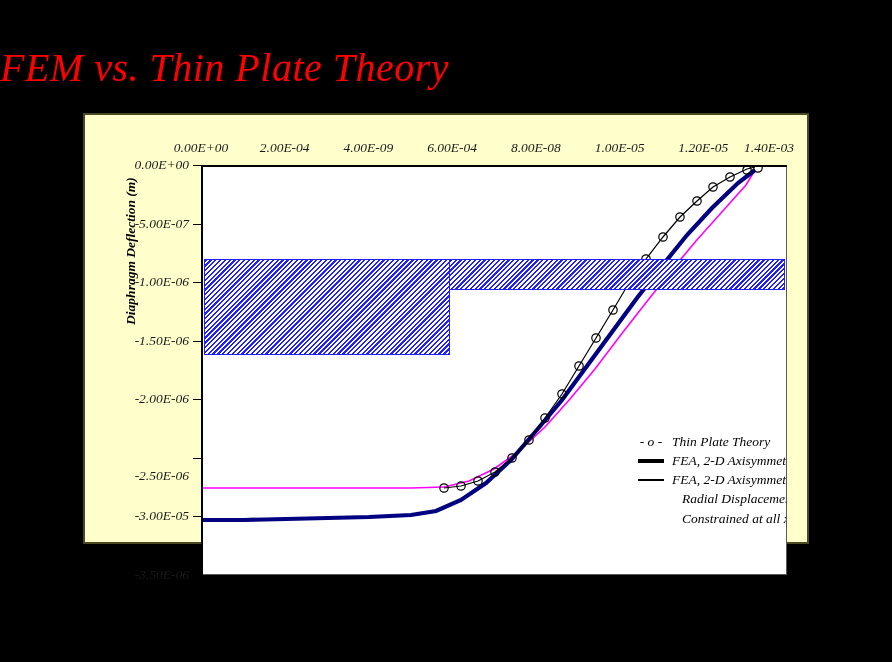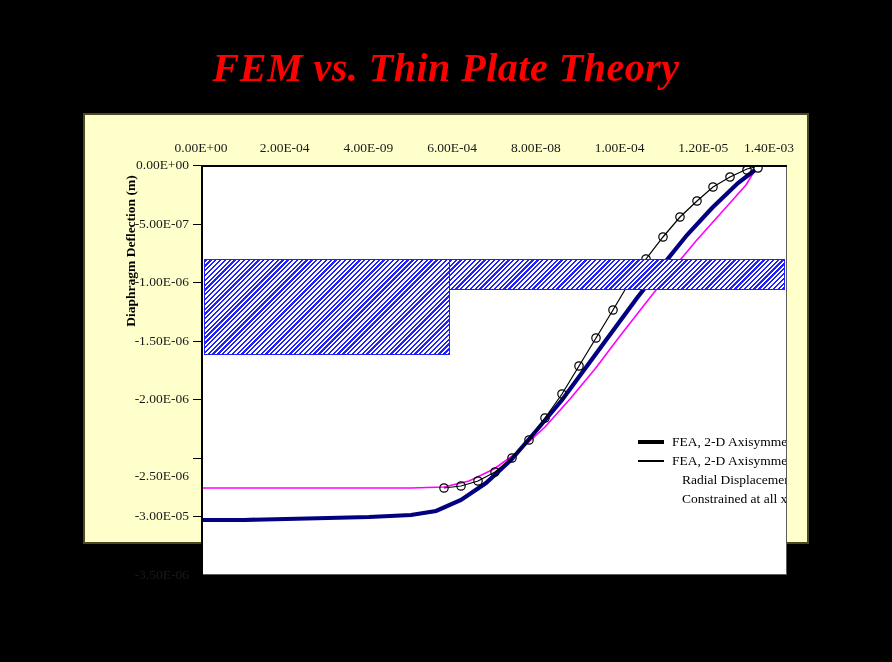--- a/index.html
+++ b/index.html
@@ -14,40 +14,41 @@
     overflow: hidden;
     font-family: "Liberation Serif", serif;
   }
 
   
   #slide-title {
     position: absolute;
     left: 0;
     top: 44px;
     width: 892px;
-    text-align: center;
+    text-align: left;
     color: #FF0000;
     font-family: "Liberation Serif", serif;
     font-size: 40px;
-    font-weight: bold;
+    font-weight: normal;
     font-style: italic;
     letter-spacing: 0.5px;
     white-space: nowrap;
   }
 
   
   #chart-panel {
     position: absolute;
     left: 83px;
     top: 113px;
     width: 726px;
     height: 431px;
     background: #FFFFCC;
     border: 2px solid #4A4A1E;
     box-sizing: border-box;
+    font-style: italic;
   }
 
   
   #plot-area {
     position: absolute;
     left: 116px;   
     top: 50px;     
     width: 586px;  
     height: 410px; 
     background: #FFFFFF;
@@ -189,21 +190,21 @@
 
 <div id="slide-title">FEM vs. Thin Plate Theory</div>
 
 <div id="chart-panel">
 
   <div class="xtick-label" style="left:116px">0.00E+00</div>
   <div class="xtick-label" style="left:199.7px">2.00E-04</div>
   <div class="xtick-label" style="left:283.4px">4.00E-09</div>
   <div class="xtick-label" style="left:367.1px">6.00E-04</div>
   <div class="xtick-label" style="left:450.9px">8.00E-08</div>
-  <div class="xtick-label" style="left:534.6px">1.00E-04</div>
+  <div class="xtick-label" style="left:534.6px">1.00E-05</div>
   <div class="xtick-label" style="left:618.3px">1.20E-05</div>
   <div class="xtick-label" style="left:684px">1.40E-03</div>
 
   <div class="xtick" style="left:199.7px"></div>
   <div class="xtick" style="left:283.4px"></div>
   <div class="xtick" style="left:367.1px"></div>
   <div class="xtick" style="left:450.9px"></div>
   <div class="xtick" style="left:534.6px"></div>
   <div class="xtick" style="left:618.3px"></div>
 
@@ -266,20 +267,23 @@
         <circle cx="495" cy="35" r="4.2"></circle>
         <circle cx="511" cy="21" r="4.2"></circle>
         <circle cx="528" cy="11" r="4.2"></circle>
         <circle cx="545" cy="4" r="4.2"></circle>
         <circle cx="556" cy="2" r="4.2"></circle>
       </g>
     </svg>
 
     <div id="legend">
       <div class="legend-row">
+        <span class="legend-key">- o -</span><span class="legend-text">Thin Plate Theory</span>
+      </div>
+      <div class="legend-row">
         <span class="legend-key"><span class="legend-dash-thick"></span></span><span class="legend-text">FEA, 2-D Axisymmetric</span>
       </div>
       <div class="legend-row">
         <span class="legend-key"><span class="legend-dash-thin"></span></span><span class="legend-text">FEA, 2-D Axisymmetric,</span>
       </div>
       <div class="legend-row legend-cont">
         <span class="legend-text">Radial Displacement</span>
       </div>
       <div class="legend-row legend-cont">
         <span class="legend-text">Constrained at all x=R</span>

